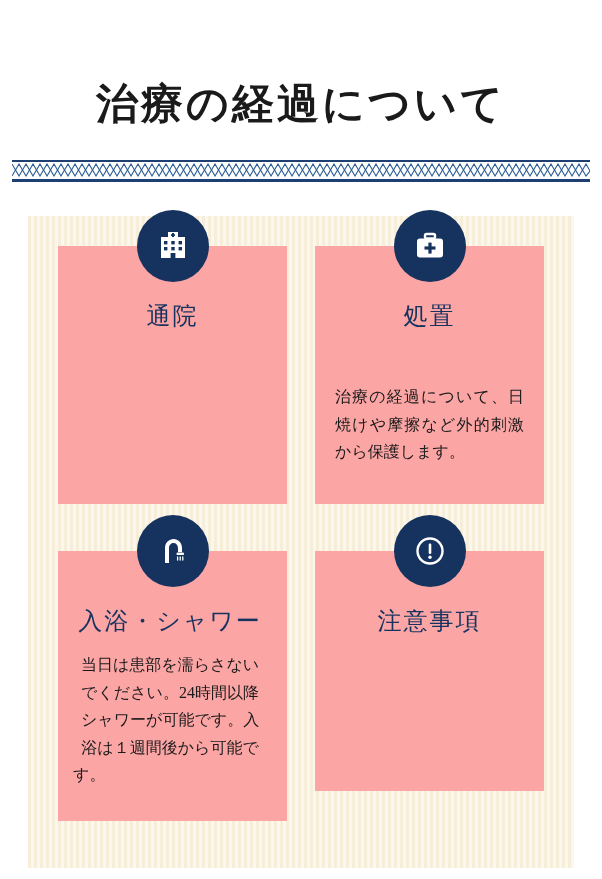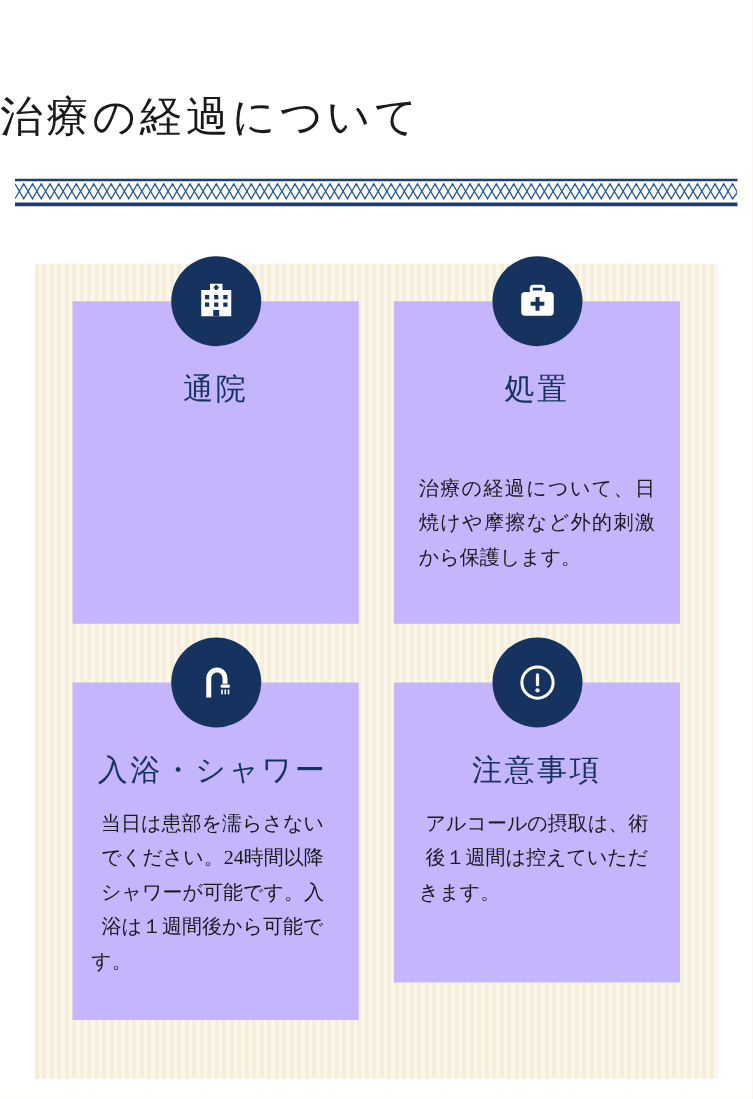--- a/index.html
+++ b/index.html
@@ -16,26 +16,26 @@
 
   .page {
     position: relative;
     width: 602px;
     height: 879px;
     box-sizing: border-box;
   }
 
   
   .heading {
-    text-align: left;
-    font-size: 34px;
+    text-align: center;
+    font-size: 42px;
     color: #1a1a1a;
     letter-spacing: 3px;
     padding-top: 48px;
-    font-weight: 400;
+    font-weight: 700;
     font-family: "Liberation Serif", "DejaVu Serif", serif;
   }
 
   
   .divider {
     margin: 26px 12px 0 12px;
     height: 26px;
     position: relative;
   }
   .divider .line-top {
@@ -84,21 +84,21 @@
     grid-template-columns: 1fr 1fr;
     grid-template-rows: 1fr 1fr;
     column-gap: 28px;
     row-gap: 18px;
     padding: 30px 30px;
     box-sizing: border-box;
   }
 
   .card {
     position: relative;
-    background: #c4b5fd;
+    background: #fca5a5;
     box-sizing: border-box;
     padding: 52px 20px 18px 20px;
     display: flex;
     flex-direction: column;
     align-items: center;
   }
   .card.short { align-self: start; }
 
   .badge {
     position: absolute;
@@ -232,18 +232,17 @@
     <div class="cell-4">
       <div class="card short">
         <div class="badge">
           <svg width="34" height="34" viewBox="0 0 34 34" aria-hidden="true">
             <circle cx="17" cy="17" r="12.5" fill="none" stroke="#ffffff" stroke-width="2.4"></circle>
             <rect x="15.7" y="9.5" width="2.6" height="10.5" rx="1.2" fill="#ffffff"></rect>
             <circle cx="17" cy="23.2" r="1.7" fill="#ffffff"></circle>
           </svg>
         </div>
         <div class="card-title">注意事項</div>
-        <div class="card-body left">アルコールの摂取は、術後１週間は控えていただきます。</div>
       </div>
     </div>
 
   </div>
 </div>
 
 </body></html>

